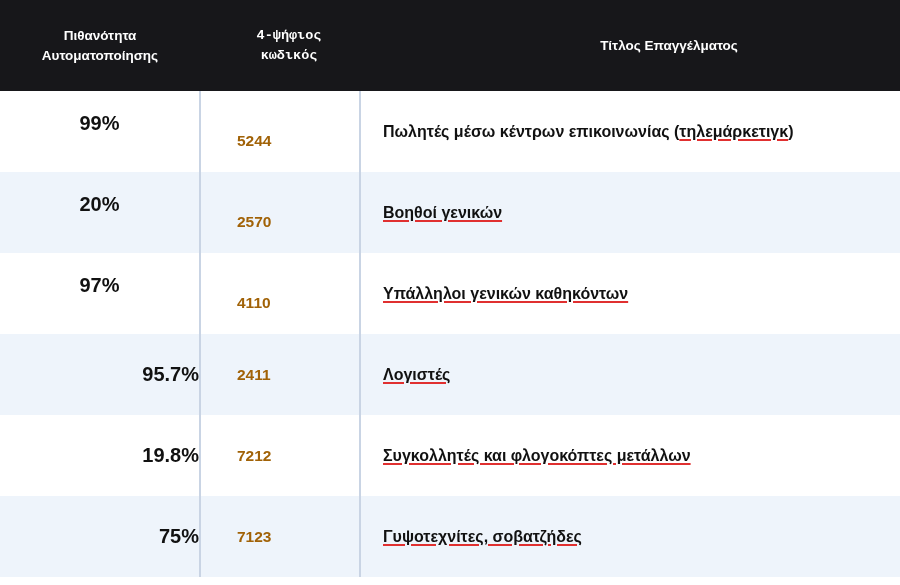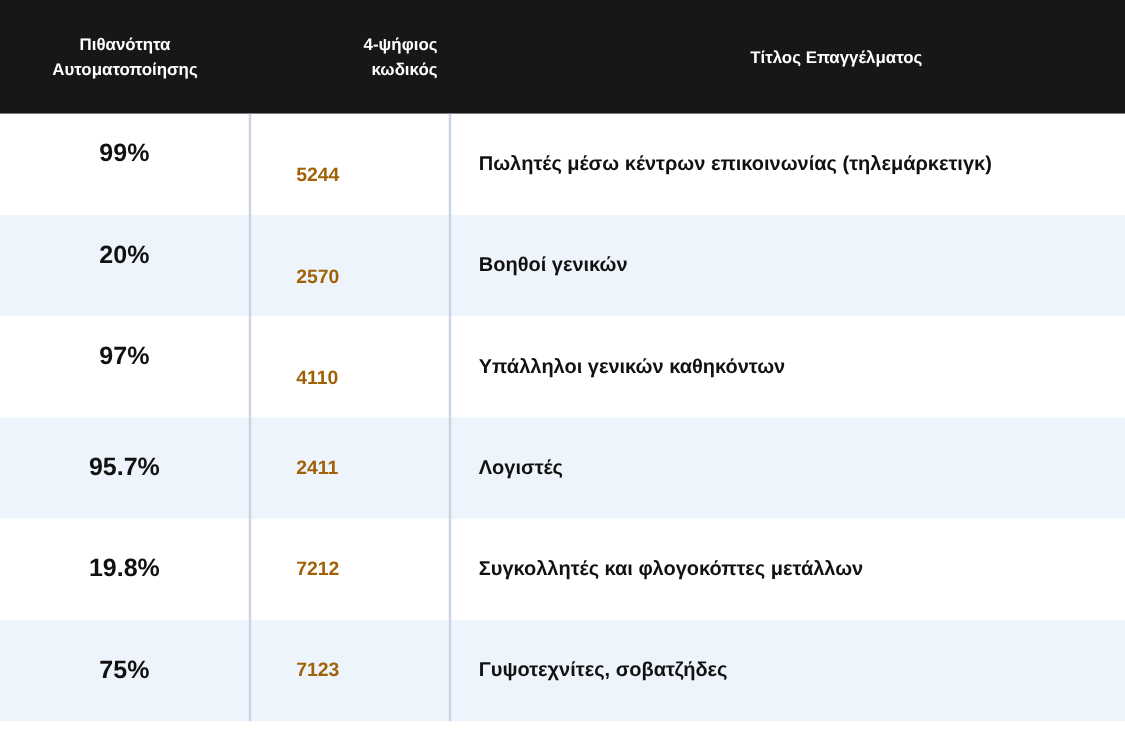--- a/index.html
+++ b/index.html
@@ -39,22 +39,23 @@
     vertical-align: middle;
     padding: 0 10px;
     line-height: 1.45;
   }
   th.col-prob {
     width: 180px;
     text-align: center;
   }
   th.col-code {
     width: 122px;
-    text-align: right;
+    text-align: center;
     padding-left: 28px;
+    font-family: Liberation Mono, monospace;
   }
   th.col-title {
     width: 598px;
     text-align: center;
   }
 
   
   tbody tr {
     height: 81px;
   }
@@ -92,25 +93,26 @@
   td.cell-title {
     width: 598px;
     text-align: left;
     padding-left: 22px;
     font-size: 16px;
     font-weight: bold;
     color: #111111;
   }
 
   
-  tr.align-mid td.cell-prob { padding-bottom: 0; }
+  tr.align-mid td.cell-prob { padding-bottom: 0; text-align: right; }
   tr.align-mid td.cell-code { padding-top: 0; }
 
   
   .sp {
+    text-decoration: underline;
     text-decoration-color: #e03030;
     text-decoration-thickness: 2px;
     text-underline-offset: 2px;
   }
   .plain {
     text-decoration: none;
   }
 </style>
 </head>
 <body>

